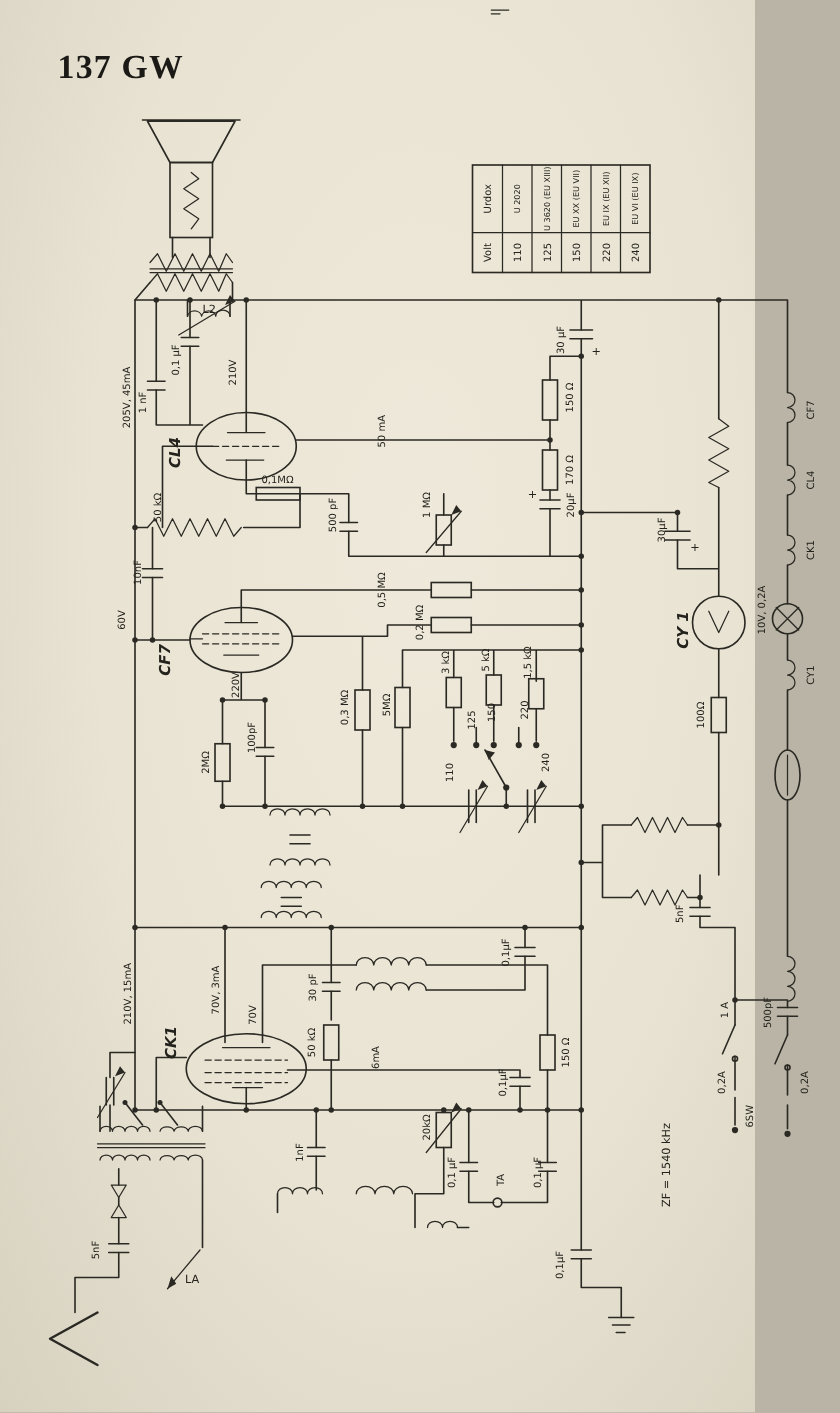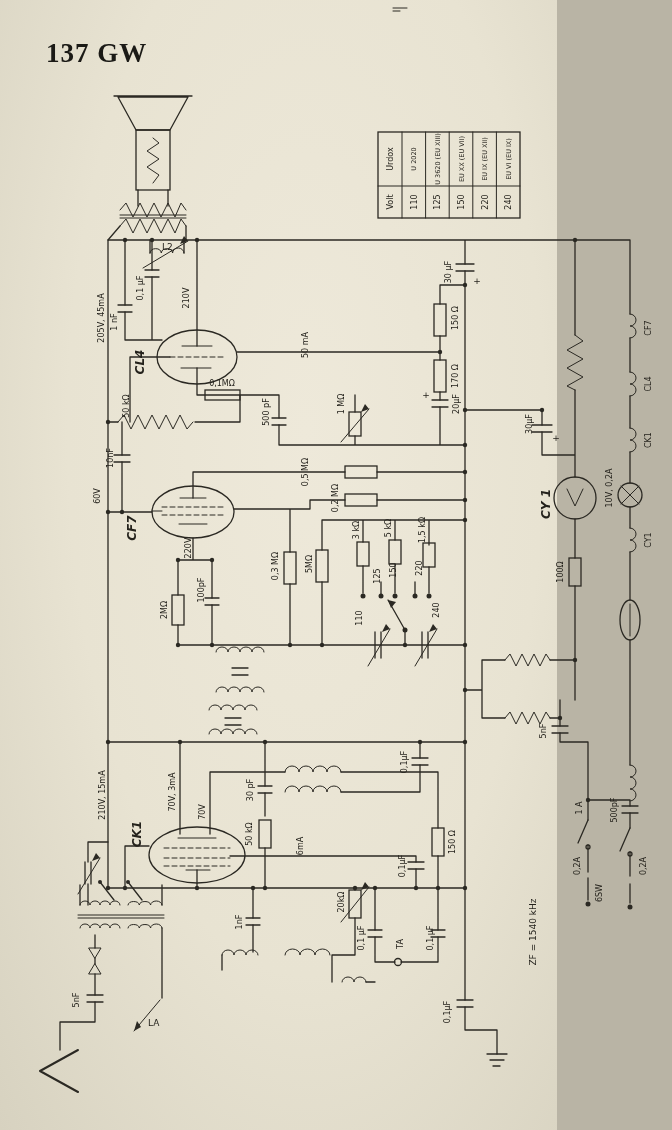--- a/index.html
+++ b/index.html
@@ -1,16 +1,16 @@
 <!DOCTYPE html>
 <html><head>
 <meta charset="utf-8">
 <style>
   html,body{margin:0;padding:0;background:#b9b4a5;}
-  .page{width:557px;height:1130px;position:relative;
+  .page{width:604px;height:1130px;position:relative;
     background:radial-gradient(ellipse at 55% 38%, #eee9da 0%, #e8e3d2 55%, #d7d2c0 100%);}
   svg{display:block;}
   .w{stroke:#2b2923;stroke-width:1.3;fill:none;stroke-linecap:round;stroke-linejoin:round;}
   .thin{stroke-width:1;}
   .thick{stroke-width:2;}
   .dash{stroke-dasharray:5 3;}
   .dot{fill:#2b2923;stroke:none;}
   .r{fill:none;stroke:#2b2923;stroke-width:1.3;}
   text{font-family:"DejaVu Sans",sans-serif;fill:#24221c;user-select:none;}
   .lb{font-size:9px;text-anchor:middle;}

